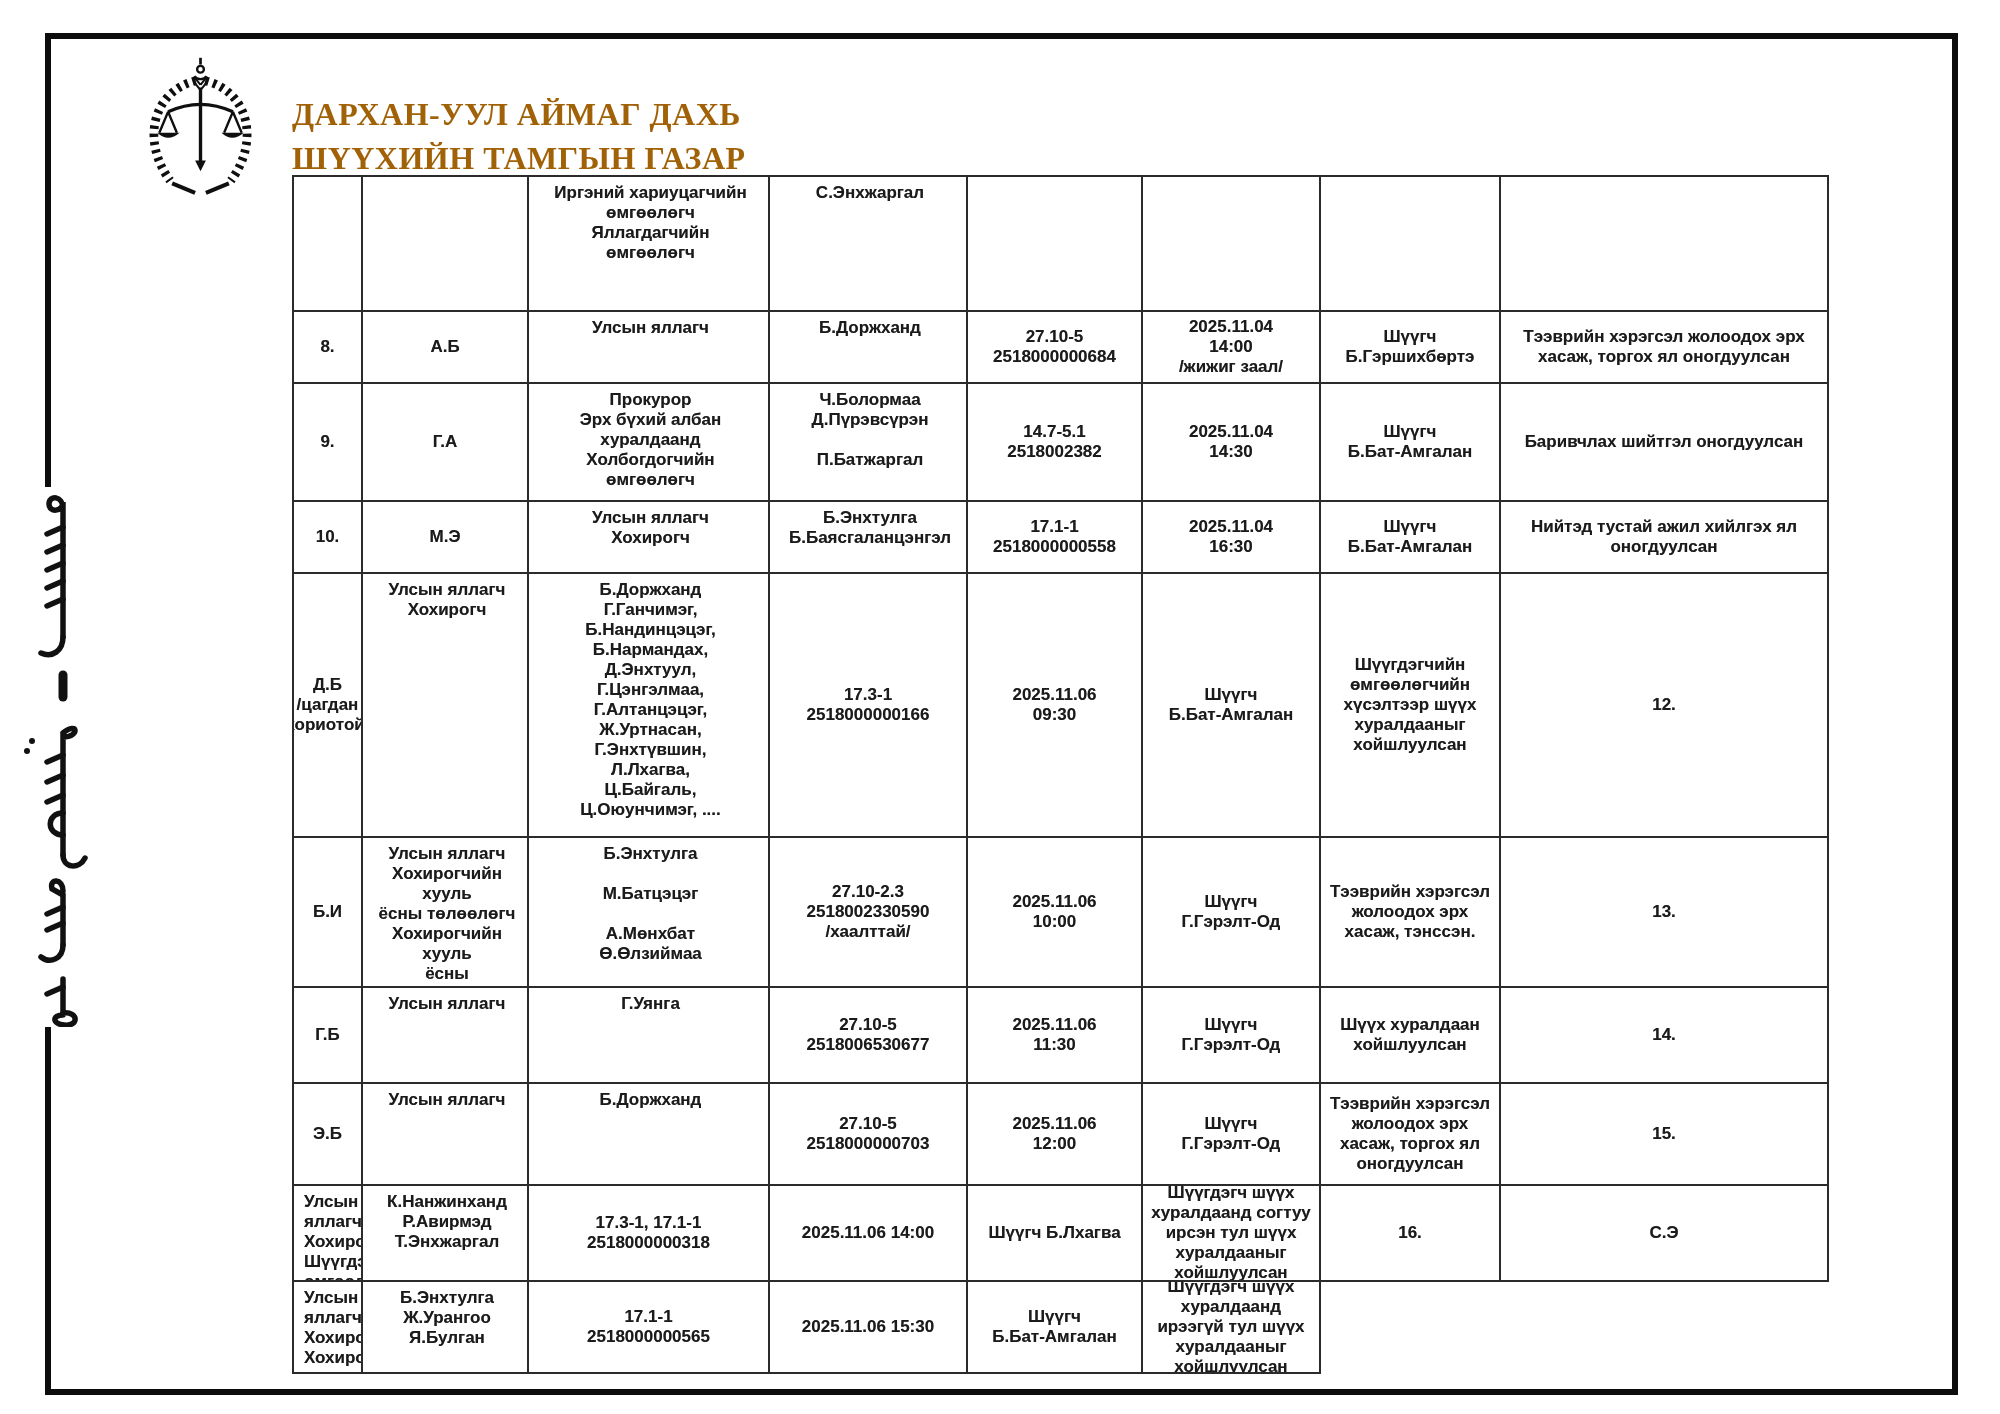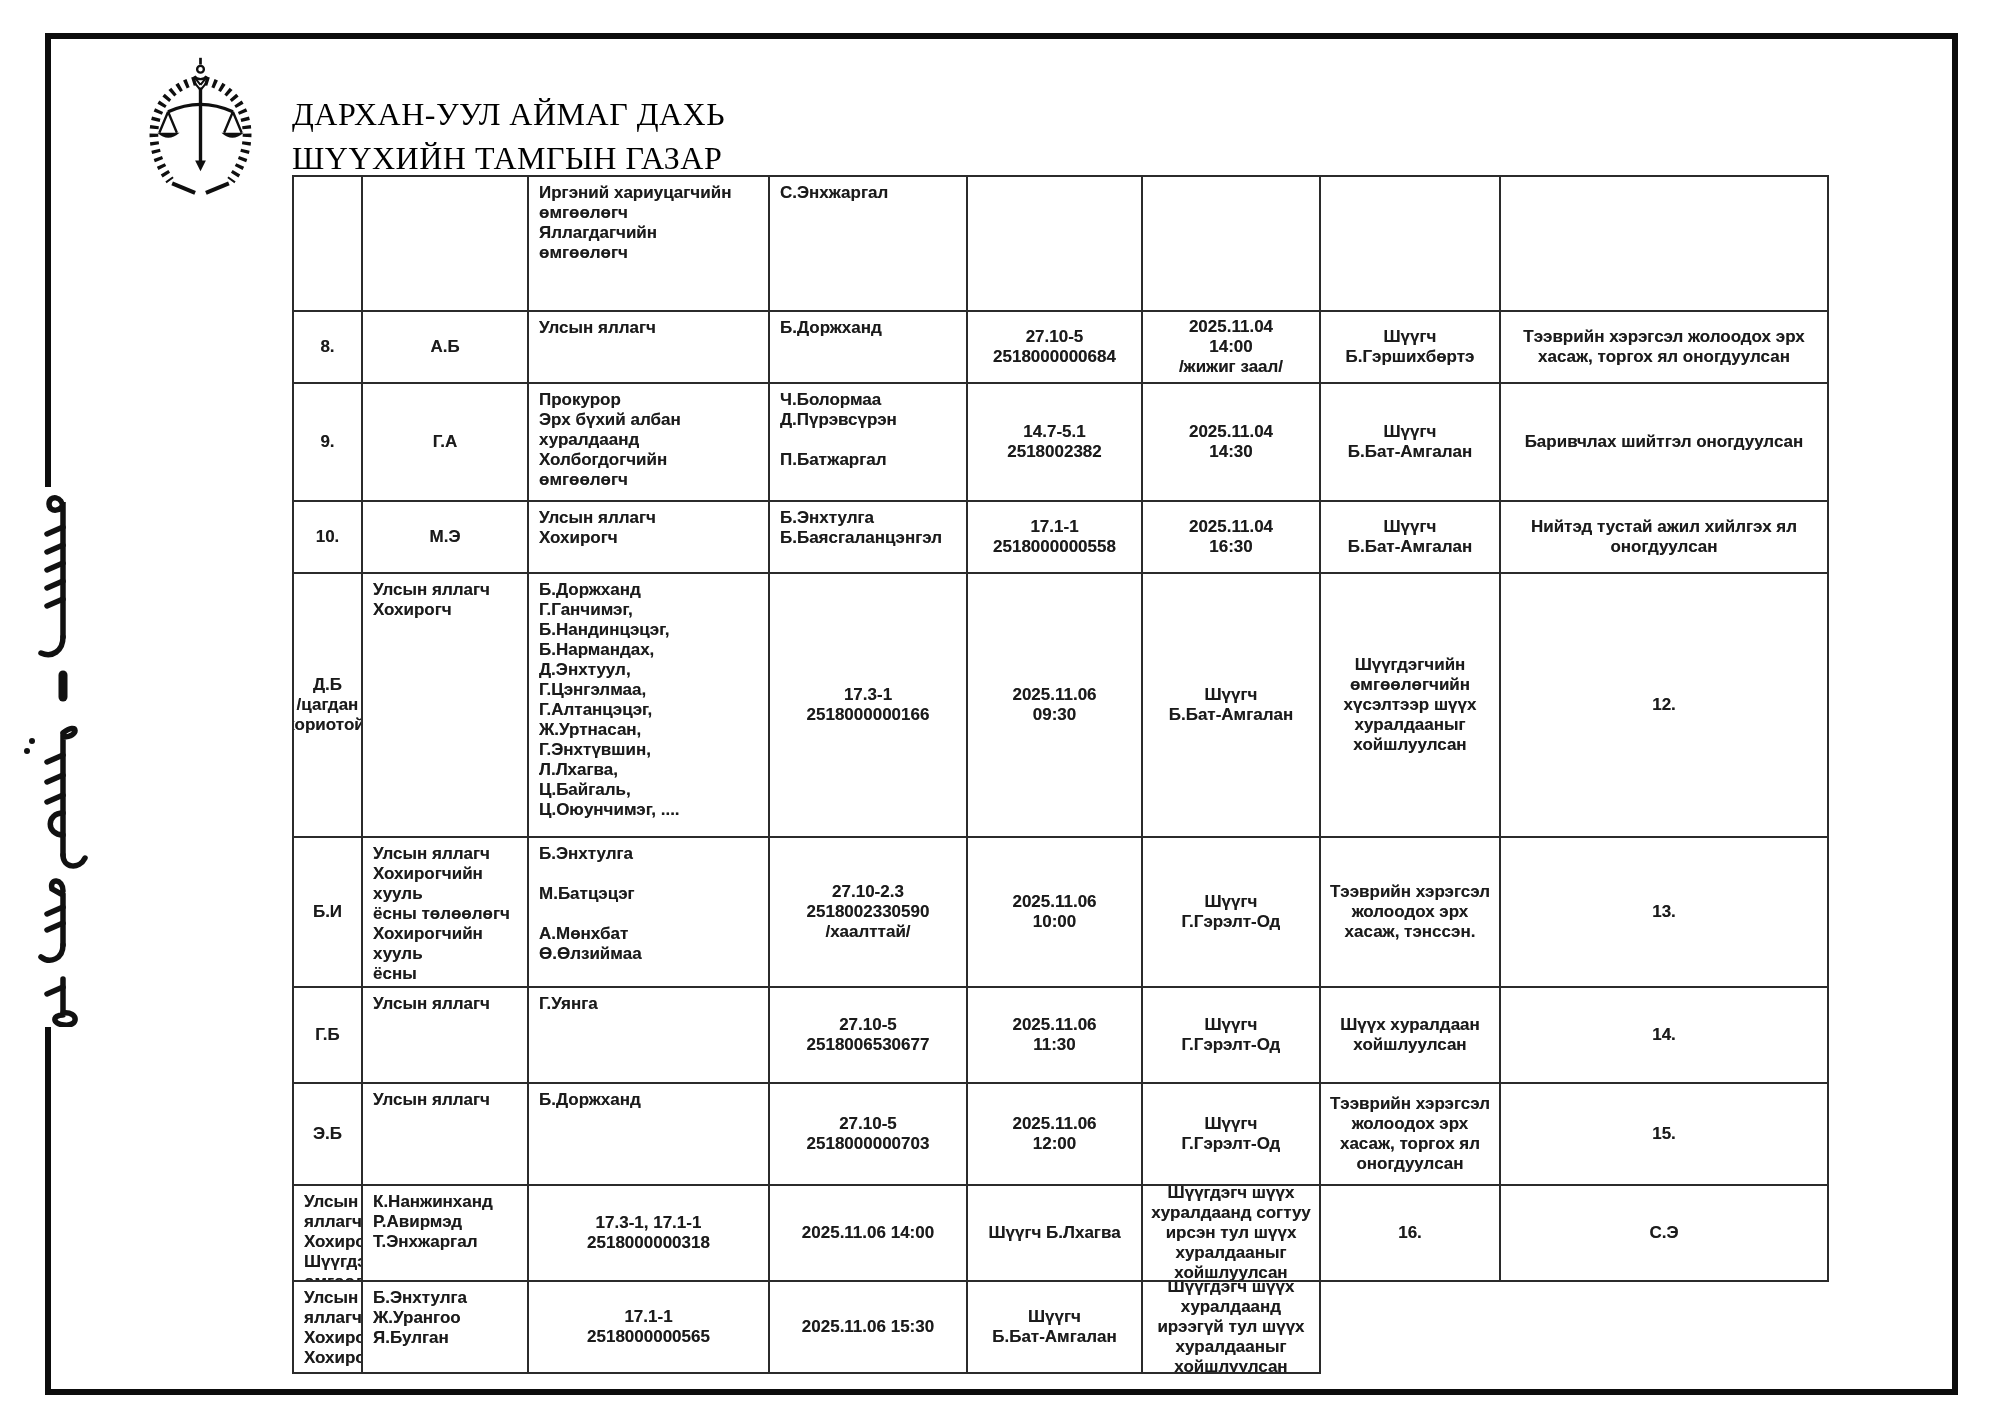--- a/index.html
+++ b/index.html
@@ -3,32 +3,32 @@
 <meta charset="utf-8">
 <style>
   html,body{margin:0;padding:0;background:#ffffff;}
   .page{position:relative;width:2000px;height:1414px;background:#ffffff;overflow:hidden;
         font-family:"Liberation Sans",sans-serif;color:#1b1b1b;}
   
   .frame{position:absolute;background:#0d0d0d;}
   
   .emblem{position:absolute;left:133px;top:52px;}
   .titles{position:absolute;left:292px;top:92px;font-family:"Liberation Serif",serif;
-          font-weight:400;font-size:32px;line-height:44px;letter-spacing:.5px;color:#000000;}
+          font-weight:700;font-size:32px;line-height:44px;letter-spacing:.5px;color:#a16207;}
   
   .tbl{position:absolute;left:292px;top:175px;display:grid;
        grid-template-columns:69px 166px 241px 198px 175px 178px 180px 328px;
        grid-template-rows:135px 72px 118px 72px 264px 150px 96px 102px 96px 92px;
        border-top:2px solid #2b2b2b;border-left:2px solid #2b2b2b;}
   .td{border-right:2px solid #2b2b2b;border-bottom:2px solid #2b2b2b;
       box-sizing:border-box;white-space:pre-line;overflow:hidden;
       font-size:17px;font-weight:700;line-height:20px;
       text-shadow:0 0 .5px rgba(0,0,0,.45);}
   .ctr{display:flex;align-items:center;justify-content:center;text-align:center;padding:2px 4px;}
-  .lft{padding:6px 6px 4px 10px;text-align:left;}
+  .lft{padding:6px 6px 4px 10px;text-align:center;}
   
   .mscript{position:absolute;left:6px;top:487px;}
 </style>
 </head>
 <body>
 
 <div class="page">
 
   <div class="frame" style="left:45px;top:33px;width:1913px;height:6px;"></div>
   <div class="frame" style="left:1952px;top:33px;width:6px;height:1362px;"></div>

